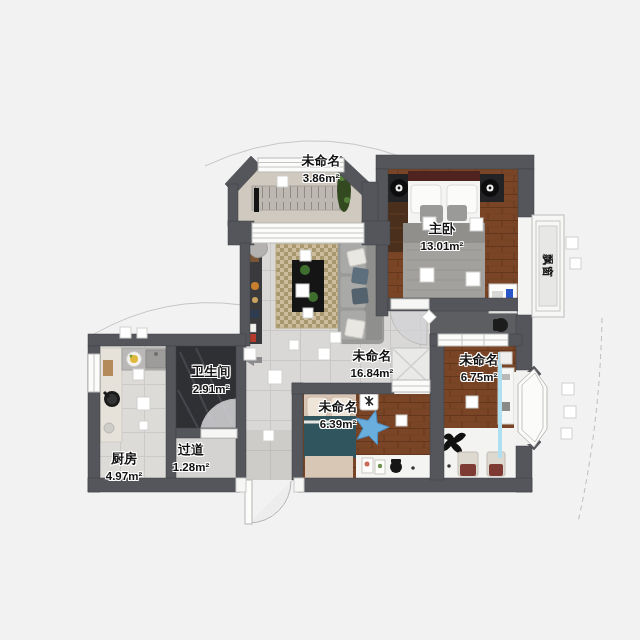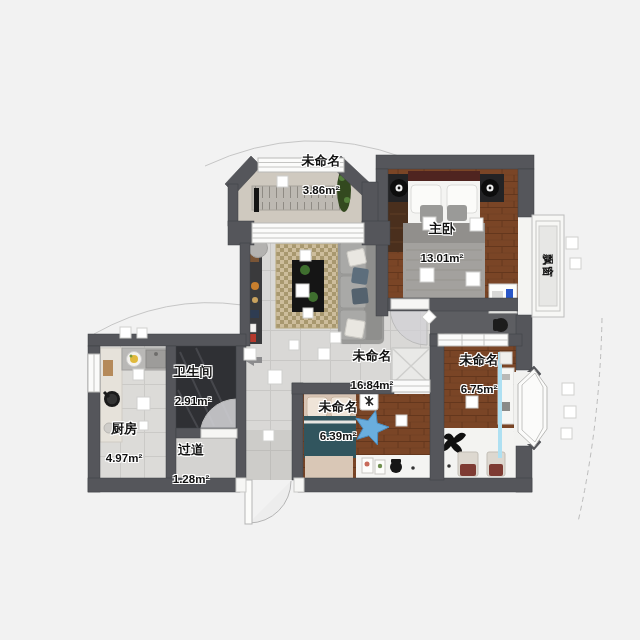--- a/index.html
+++ b/index.html
@@ -7,21 +7,21 @@
     position:relative;width:640px;height:640px;background:#f2f2f2;
     font-family:"Liberation Sans","DejaVu Sans",sans-serif;overflow:hidden;
   }
   .plan-svg{position:absolute;left:0;top:0;}
   .room-label{
     position:absolute;transform:translateX(-50%);text-align:center;
     color:#101010;pointer-events:none;white-space:nowrap;
     text-shadow:-1px -1px 0 #fff,1px -1px 0 #fff,-1px 1px 0 #fff,1px 1px 0 #fff,0 1px 0 #fff,0 -1px 0 #fff;
   }
   .room-label .rname{font-size:13px;font-weight:bold;line-height:13px;}
-  .room-label .rarea{font-size:11.5px;font-weight:bold;line-height:12px;margin-top:17px;}
+  .room-label .rarea{font-size:11.5px;font-weight:bold;line-height:12px;margin-top:5px;}
   .bay-label{
     position:absolute;left:547px;top:266px;transform:translate(-50%,-50%) rotate(90deg);
     font-size:11px;font-weight:bold;color:#151515;letter-spacing:1px;white-space:nowrap;
   }
 </style>
 </head>
 <body>
 
 <div class="canvas">
 
@@ -330,25 +330,25 @@
   <div class="rarea">3.86m²</div>
 </div>
 <div class="room-label" style="left:442px;top:222px">
   <div class="rname">主卧</div>
   <div class="rarea">13.01m²</div>
 </div>
 <div class="room-label" style="left:372px;top:349px">
   <div class="rname">未命名</div>
   <div class="rarea">16.84m²</div>
 </div>
-<div class="room-label" style="left:193px;top:365px">
+<div class="room-label" style="left:211px;top:365px">
   <div class="rname">卫生间</div>
   <div class="rarea">2.91m²</div>
 </div>
-<div class="room-label" style="left:124px;top:422px">
+<div class="room-label" style="left:124px;top:452px">
   <div class="rname">厨房</div>
   <div class="rarea">4.97m²</div>
 </div>
 <div class="room-label" style="left:191px;top:443px">
   <div class="rname">过道</div>
   <div class="rarea">1.28m²</div>
 </div>
 <div class="room-label" style="left:338px;top:400px">
   <div class="rname">未命名</div>
   <div class="rarea">6.39m²</div>

